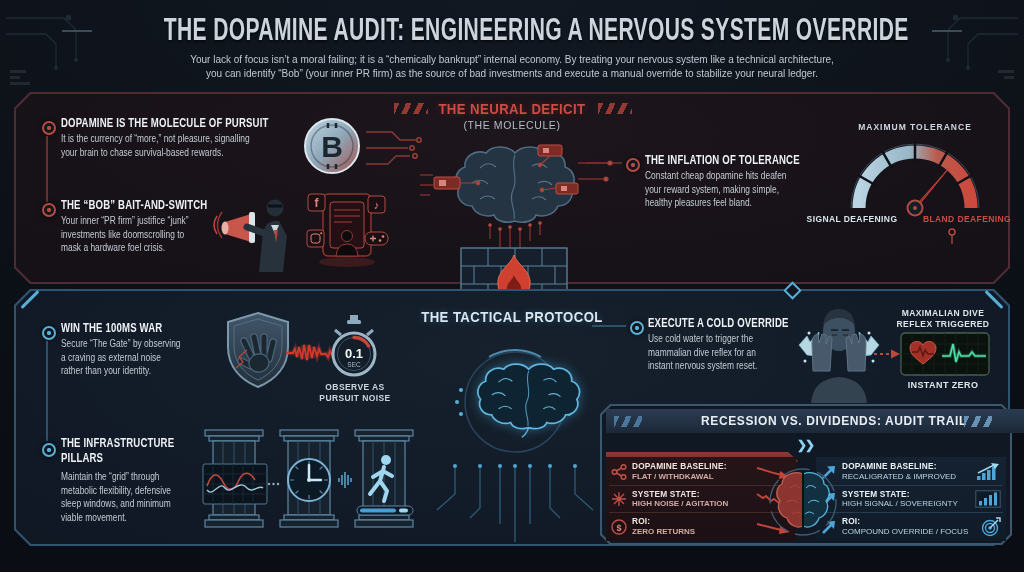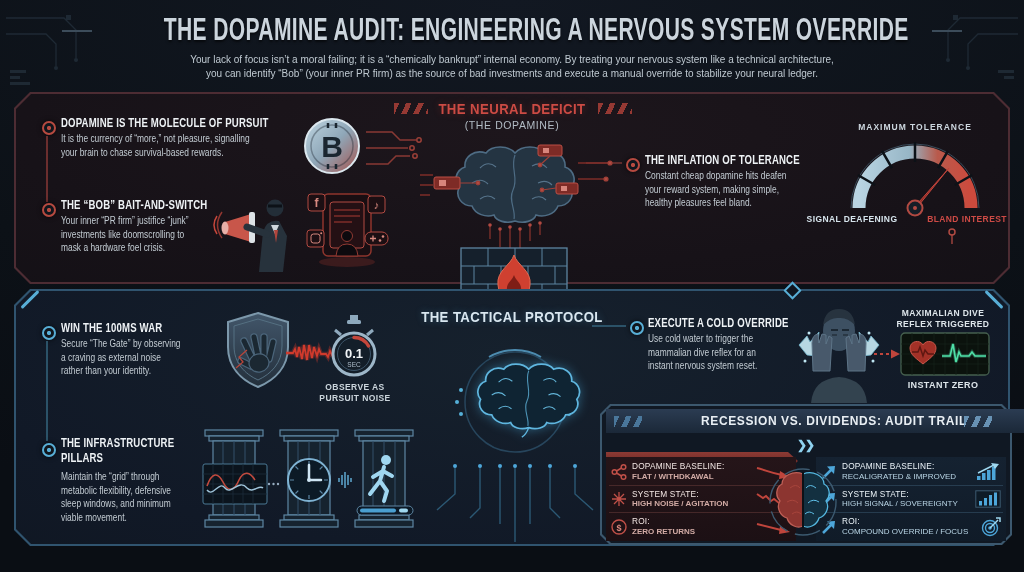--- a/index.html
+++ b/index.html
@@ -47,21 +47,21 @@
     background:linear-gradient(180deg,#235273,#152f44);color:#a3dcf2;}
   .chev{position:absolute;font-size:12px;font-weight:bold;color:#8fd2ef;}
   .t-body{position:absolute;display:flex;flex-direction:column;justify-content:space-between;padding:2px 0;box-sizing:border-box;}
   .t-body.w1{background:linear-gradient(180deg,#251519,#1c1014);}
   .t-body.w4{background:linear-gradient(180deg,#152231,#101b28);}
   .t-row{display:flex;align-items:center;height:25px;padding:0 5px;gap:5px;}
   .t-div{height:1px;margin:0 3px;}
   .t-body.w1 .t-div{background:rgba(205,120,110,.22);}
   .t-body.w4 .t-div{background:rgba(120,180,220,.2);}
   .t-text{display:flex;flex-direction:column;line-height:1.25;min-width:0;flex:1;}
-  .t-label{font-size:8.3px;font-weight:normal;letter-spacing:.2px;white-space:nowrap;}
+  .t-label{font-size:8.3px;font-weight:bold;letter-spacing:.2px;white-space:nowrap;}
   .t-value{font-size:8px;white-space:nowrap;}
   .t-body.w1 .t-label{color:#f2e6e3;} .t-body.w1 .t-value{color:#d2aba5;font-weight:bold;}
   .t-body.w4 .t-label{color:#eaf2f7;} .t-body.w4 .t-value{color:#b9d5e5;}
   .footer{position:absolute;left:0;top:552px;width:1024px;text-align:center;font-size:9px;font-weight:600;
     letter-spacing:2.2px;color:#97a3ad;}
   svg{display:block;overflow:visible;}
 </style>
 </head>
 <body>
 
@@ -100,21 +100,21 @@
   <div class="hline" style="right:62px;top:30px;width:30px;background:#3c4c5a"></div>
   <div class="h-sub">Your lack of focus isn’t a moral failing; it is a “chemically bankrupt” internal economy. By treating your nervous system like a technical architecture,
 you can identify “Bob” (your inner PR firm) as the source of bad investments and execute a manual override to stabilize your neural ledger.</div>
 
   <div class="frame problem" style="left:14px;top:92px;width:996px;height:192px">
     <div class="f-outer"></div>
       <div class="f-inner"></div>
   </div>
 
   <div class="sec-title" style="left:362px;top:100px;width:300px;color:#cc4b44;text-shadow:0 0 8px rgba(200,60,50,.35)">THE NEURAL DEFICIT</div>
-  <div class="sec-sub" style="left:362px;top:119px;width:300px">(THE DOPAMINE)</div>
+  <div class="sec-sub" style="left:362px;top:119px;width:300px">(THE MOLECULE)</div>
   <div class="stripes" style="--sc:#a33d36;left:394px;top:103px"></div>
   <div class="stripes" style="--sc:#a33d36;left:598px;top:103px"></div>
 
   <span class="bullet" style="--c:#b64a40;left:42px;top:121px"></span>
   <div class="vline" style="left:46px;top:136px;height:66px;background:#6b2e2e"></div>
   <div class="item-title" style="left:61px;top:116px">DOPAMINE IS THE MOLECULE OF PURSUIT</div>
   <div class="item-body" style="left:61px;top:132px">It is the currency of “more,” not pleasure, signalling
 your brain to chase survival-based rewards.</div>
 
   <svg class="abs" style="left:300px;top:114px" width="64" height="64">
@@ -199,21 +199,21 @@
     <path d="M6 72 A64 64 0 0 1 134 72" fill="none" stroke="#3a4c5b" stroke-width="1"></path>
     <path d="M14 72 A56 56 0 0 1 126 72" fill="none" stroke="url(#ggrad)" stroke-width="13"></path>
     <g stroke="#0c1117" stroke-width="2.5">
       <path d="M30.2 49 L12.8 39 M47 32.2 L37 14.8 M70 26 L70 6 M93 32.2 L103 14.8 M109.8 49 L127.2 39"></path>
     </g>
     <polygon points="66,75 74,69 104,32" fill="#8e2a24" stroke="#c0453c" stroke-width="1"></polygon>
     <circle cx="70" cy="72" r="7.5" fill="#151e27" stroke="#b14a42" stroke-width="2"></circle>
     <circle cx="70" cy="72" r="2" fill="#b14a42"></circle>
   </svg>
   <div class="small-caption" style="left:792px;top:214px;width:120px;color:#d6e4ec">SIGNAL DEAFENING</div>
-  <div class="small-caption" style="left:912px;top:214px;width:110px;color:#cd4a45">BLAND INTEREST</div>
+  <div class="small-caption" style="left:912px;top:214px;width:110px;color:#cd4a45">BLAND DEAFENING</div>
   <svg class="abs" style="left:946px;top:228px" width="12" height="18">
     <circle cx="6" cy="4" r="3" fill="none" stroke="#b14a42" stroke-width="1.5"></circle>
       <path d="M6 7 v9" stroke="#b14a42" stroke-width="1.3"></path>
   </svg>
 
   <svg class="abs" style="left:420px;top:133px" width="190" height="118">
     <path d="M95 20 C88 12 72 12 66 20 C54 16 44 24 45 34 C36 37 33 48 39 55 C35 64 42 73 52 73 C55 81 66 85 74 82 C76 88 86 91 95 88 C104 91 114 88 116 82 C124 85 135 81 138 73 C148 73 155 64 151 55 C157 48 154 37 145 34 C146 24 136 16 124 20 C118 12 102 12 95 20 Z" fill="#243442" stroke="#4e6c84" stroke-width="1.6"></path>
     <path d="M95 22 C90 35 99 45 93 57 C88 67 96 77 94 86" fill="none" stroke="#4e6c84" stroke-width="1.2"></path>
     <g fill="none" stroke="#5b7a92" stroke-width="1.1" opacity=".9">
       <path d="M60 35 q8 -8 16 -1 M52 50 q9 -6 16 1 M60 66 q8 -6 15 0 M112 33 q9 -5 15 2 M118 50 q8 -4 14 2 M112 66 q8 -5 14 1"></path>

